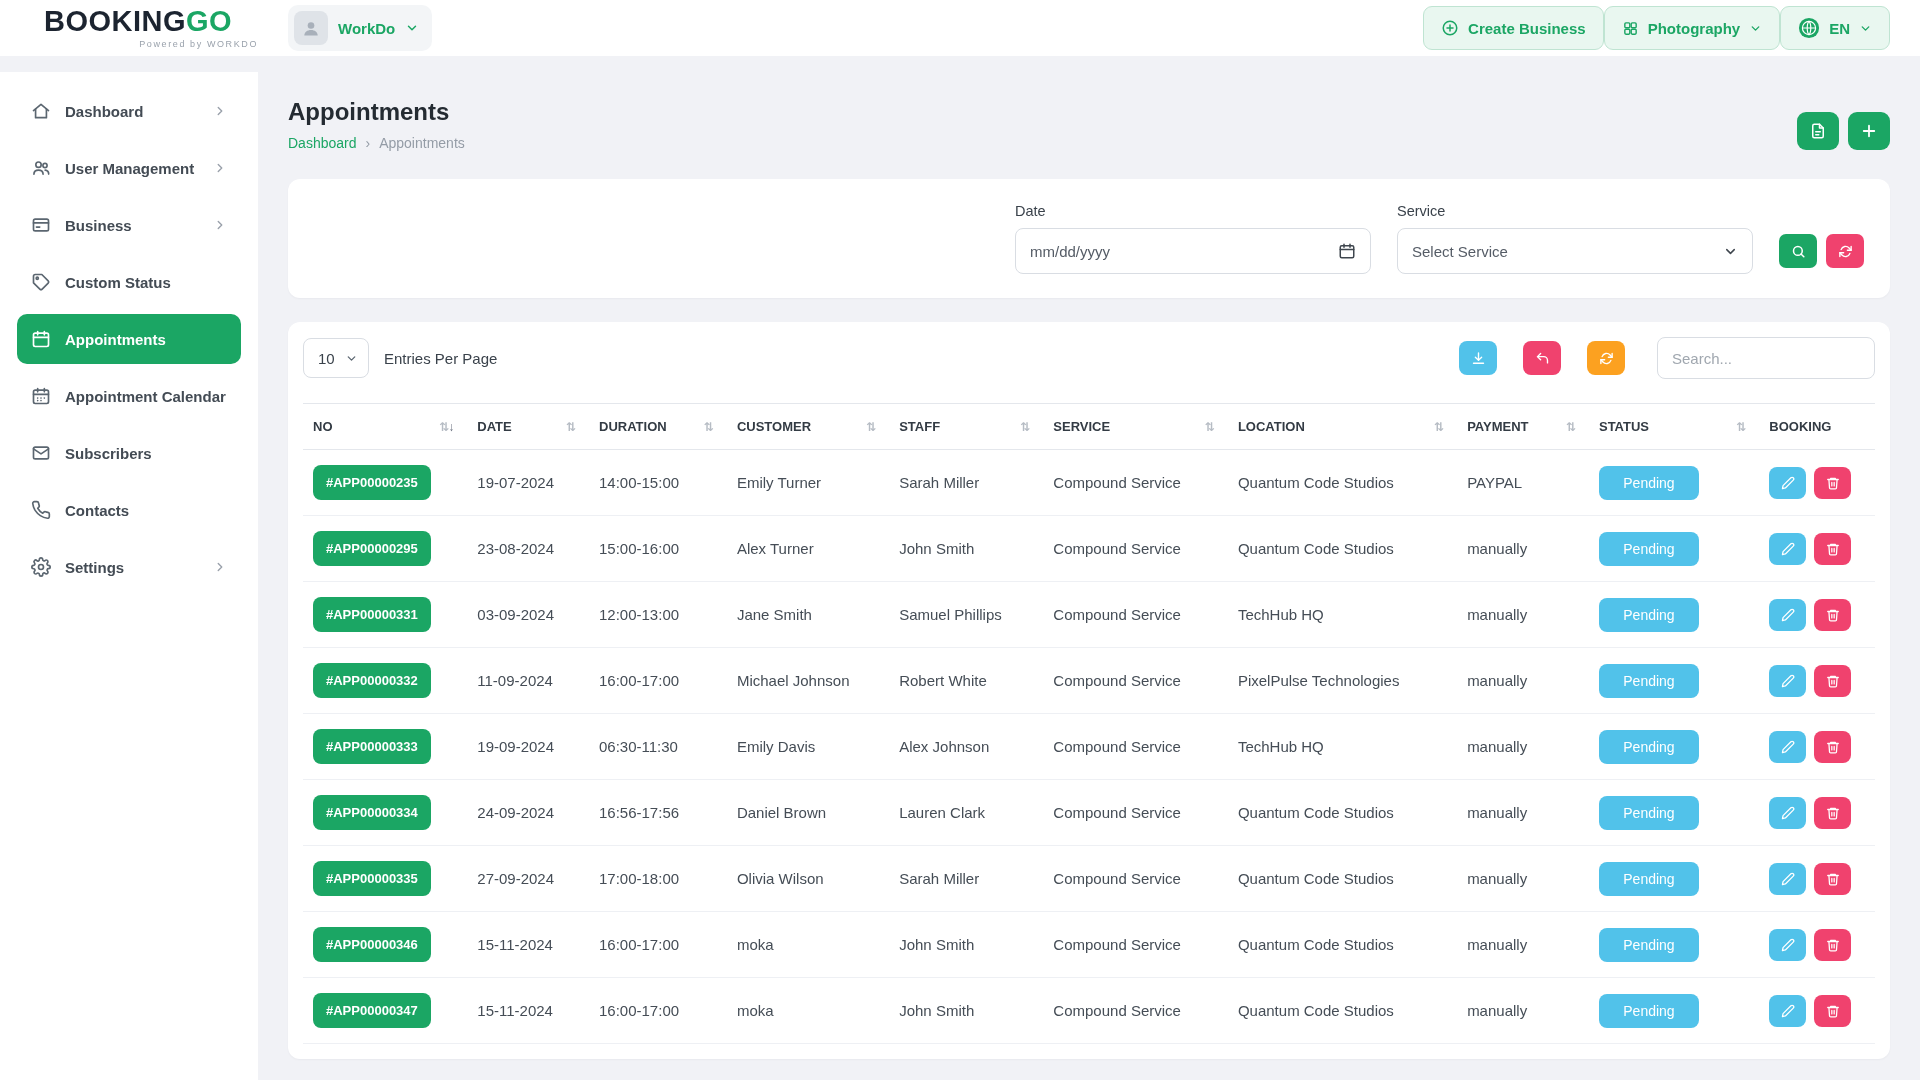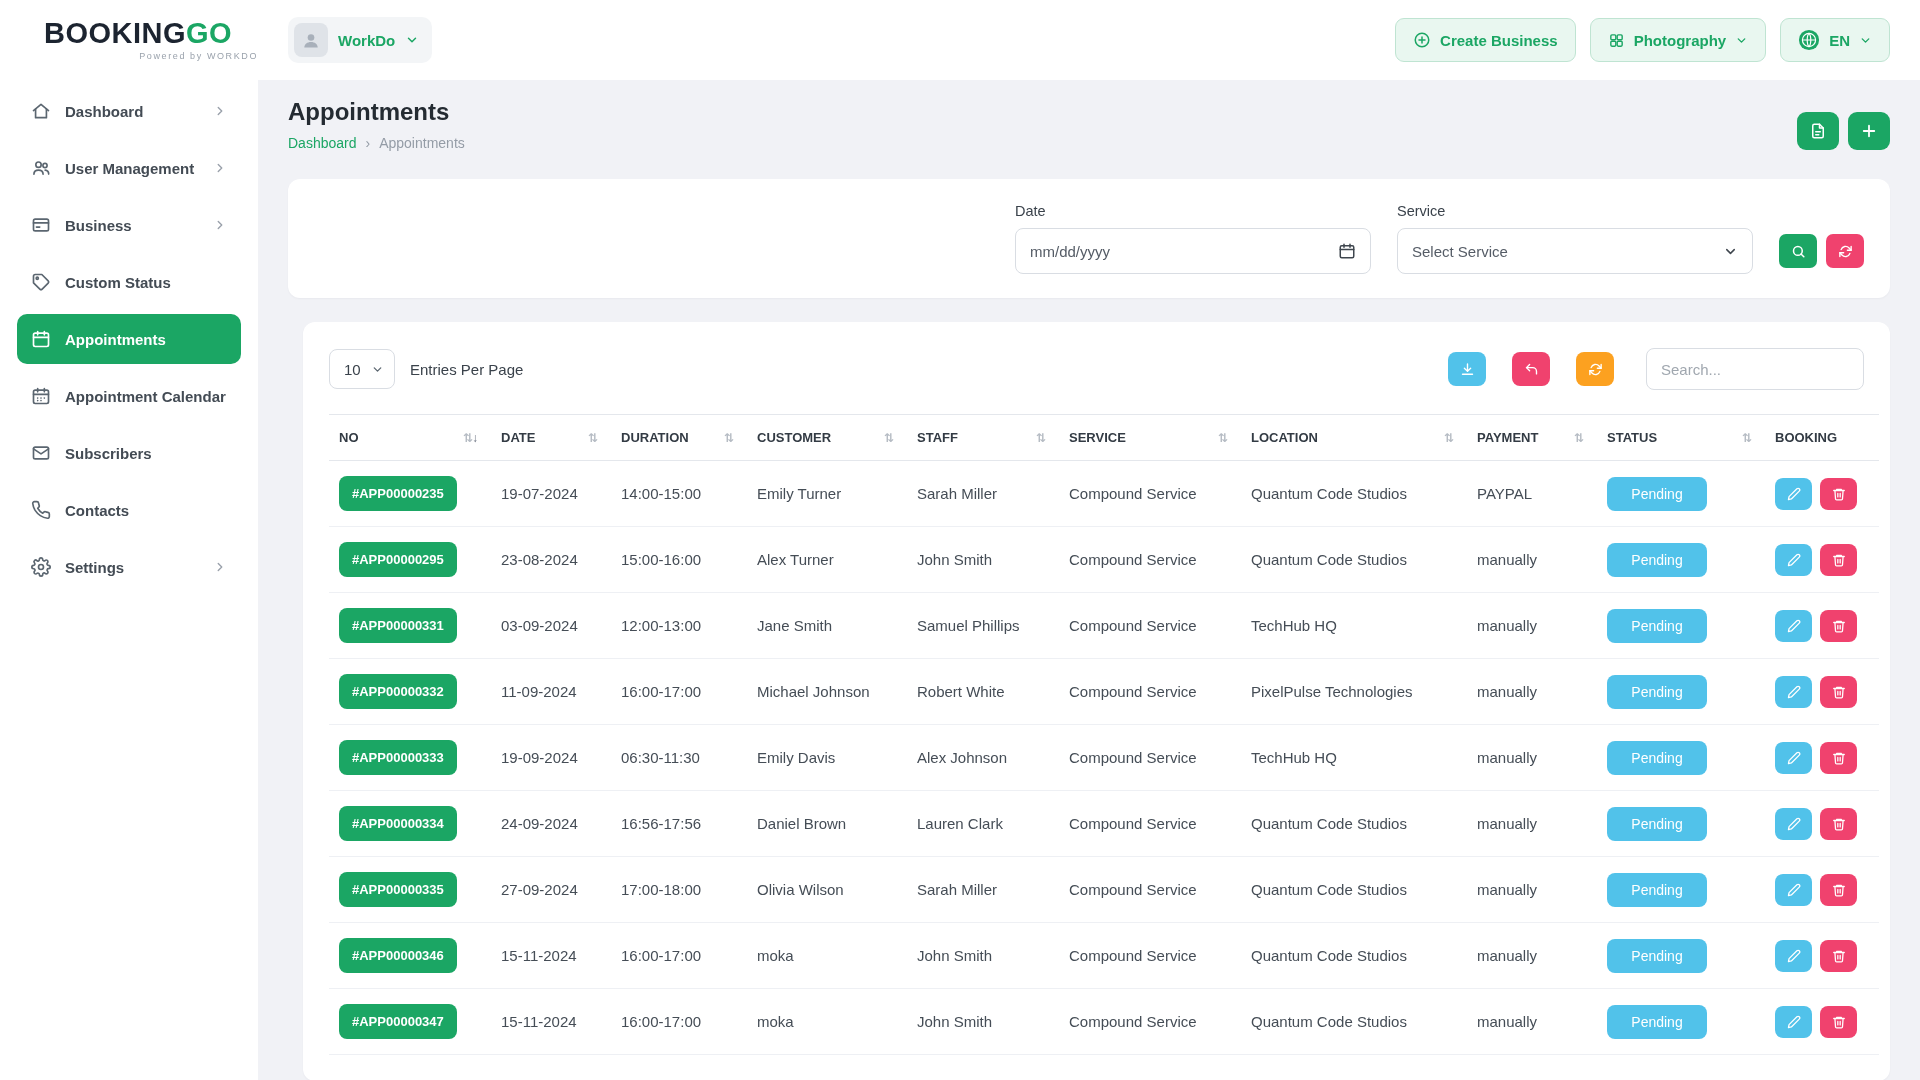--- a/index.html
+++ b/index.html
@@ -24,35 +24,35 @@
     font-family:"Liberation Sans","DejaVu Sans",sans-serif;
     color:var(--text);
     position:relative;
   }
   button{font-family:inherit;border:none;background:none;cursor:pointer;}
   input{font-family:inherit;outline:none;}
   svg{display:block;flex:none;}
 
   
   .header{
-    position:absolute;top:0;left:0;width:1920px;height:80px;background:#fff;
+    position:absolute;top:0;left:0;width:1920px;height:56px;background:#fff;
     display:flex;align-items:center;padding:0 30px 0 44px;z-index:10;
   }
   .logo{width:214px;cursor:pointer;}
   .logo-text{font-size:29px;font-weight:800;letter-spacing:.5px;color:#1c2430;line-height:1;}
   .logo-text .accent{color:var(--primary);}
   .logo-sub{font-size:9px;color:#9aa2ac;letter-spacing:1.6px;text-align:right;margin-top:3px;}
   .workspace{
     display:flex;align-items:center;gap:10px;background:#f3f5f7;border-radius:10px;
     padding:6px 13px 6px 6px;margin-left:30px;cursor:pointer;
   }
   .avatar{width:34px;height:34px;border-radius:8px;background:#dfe3e8;display:flex;align-items:center;justify-content:center;color:#a8b0ba;}
   .ws-label{color:var(--primary);font-weight:700;font-size:15px;}
   .chev{color:var(--primary);display:flex;}
-  .header-right{margin-left:auto;display:flex;align-items:center;gap:14px;}
+  .header-right{margin-left:auto;display:flex;align-items:center;}
   .hbtn{
     display:flex;align-items:center;gap:9px;height:44px;padding:0 17px;border-radius:9px;
     background:var(--primary-light);border:1px solid var(--primary-border);
     color:var(--primary);font-size:15px;font-weight:600;
   }
 
   
   .sidebar{
     position:absolute;top:72px;left:0;width:258px;height:1008px;background:#fff;
     padding:14px 17px;z-index:9;
@@ -94,21 +94,21 @@
   .finput{
     height:46px;border:1px solid var(--field-border);border-radius:8px;background:#fff;
     display:flex;align-items:center;justify-content:space-between;padding:14px 14px;
     font-size:15px;color:#555c66;cursor:pointer;
   }
   .finput .ficon{color:#3f464e;display:flex;}
   .fbtns{display:flex;gap:9px;margin-bottom:6px;}
   .fbtns .sq-btn{width:38px;height:34px;border-radius:7px;}
 
   
-  .table-card{margin-top:24px;padding:26px;margin-left:15px;}
+  .table-card{margin-top:24px;padding:15px;}
   .table-controls{display:flex;justify-content:space-between;align-items:center;margin-bottom:24px;}
   .tc-left{display:flex;align-items:center;gap:15px;}
   .entries-select{
     width:66px;height:40px;border:1px solid var(--field-border);border-radius:8px;
     display:flex;align-items:center;justify-content:space-between;padding:0 10px 0 14px;
     font-size:15px;color:#3a424b;cursor:pointer;
   }
   .entries-select .chev{color:#5b6670;}
   .entries-label{font-size:15px;color:#3a424b;}
   .tc-right{display:flex;align-items:center;gap:26px;}

